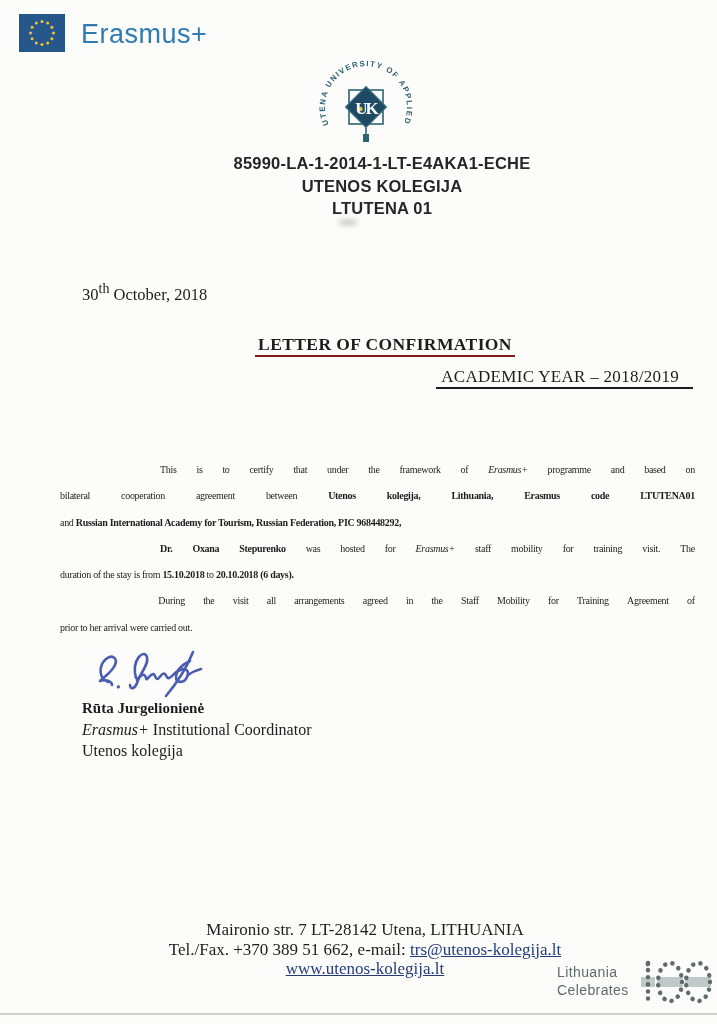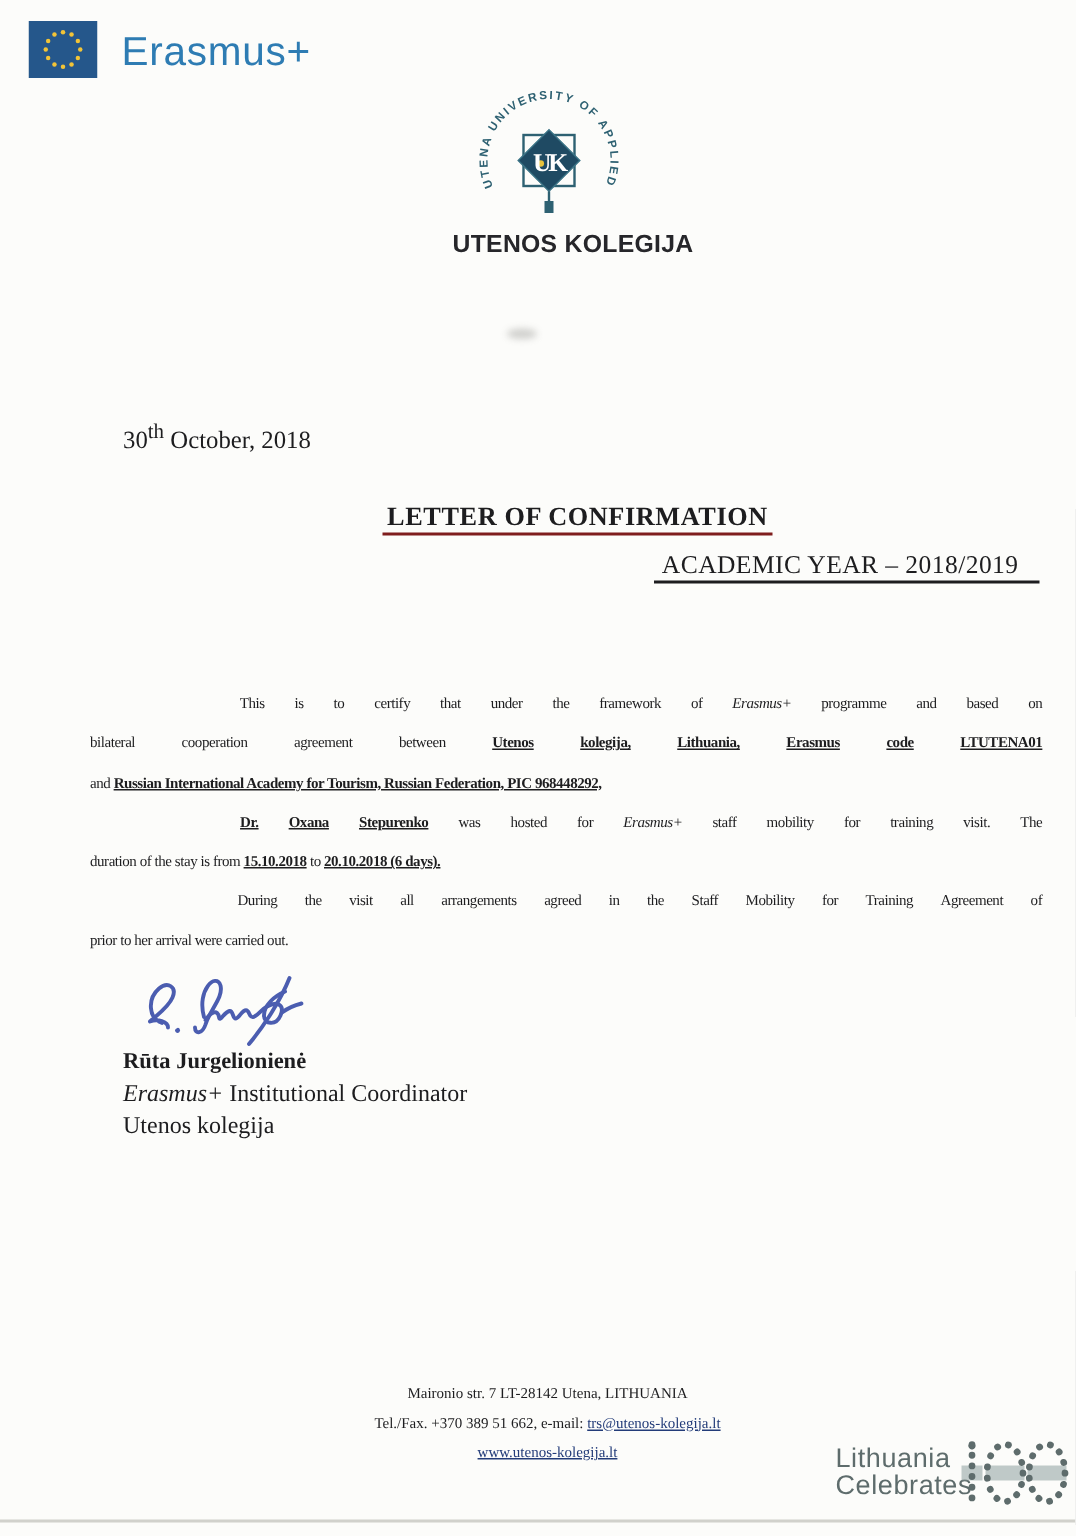--- a/index.html
+++ b/index.html
@@ -42,36 +42,36 @@
     border-bottom:2px solid #1d1d1f;padding:0 14px 1px 5px;
   }
   
   .body-text{
     position:absolute;left:60px;top:437px;width:635px;
     font-size:10px;letter-spacing:-0.3px;margin-top:20px;
   }
   .bline{line-height:26.3px;height:26.3px;white-space:nowrap;}
   .bline.flexjust{display:flex;justify-content:space-between;white-space:nowrap;}
   .indent{display:inline-block;width:80px;flex:0 0 80px;}
-  .b{font-weight:bold;text-decoration:underline;}
+  .b{font-weight:bold;}
   .i{font-style:italic;}
   
   .sig-svg{position:absolute;left:84px;top:646px;}
   .sig-block{position:absolute;left:82px;top:698px;font-size:16px;line-height:21px;}
   .sig-name{font-weight:bold;font-size:15px;}
   
   .footer{
     position:absolute;left:40px;top:920px;width:650px;text-align:center;
-    font-size:10px;line-height:19.5px;color:#1d1d1f;
+    font-size:17px;line-height:19.5px;color:#1d1d1f;
   }
   .doc-link{color:var(--link,#233c79);text-decoration:underline;cursor:pointer;}
   
   .cent-text{
     position:absolute;left:557px;top:963px;
-    font-family:"Liberation Sans",sans-serif;font-size:18px;line-height:18px;
+    font-family:"Liberation Sans",sans-serif;font-size:14px;line-height:18px;
     color:var(--cent,#5e6c6c);letter-spacing:.4px;
   }
   .cent-num{position:absolute;left:638px;top:950px;}
   
   .scan-edge{position:absolute;left:0;top:1013px;width:717px;height:2px;background:#c9c9c3;opacity:.85;}
 </style>
 </head>
 <body>
 
 <div class="page" style="--paper: #fcfcfa; --erasmus: #2e7cb3; --link: #233c79; --cent: #5e6c6c;">
@@ -104,21 +104,23 @@
     </text>
     <rect x="33" y="33" width="34" height="34" fill="none" stroke="#2e6172" stroke-width="1.6"></rect>
     <rect x="35.5" y="35.5" width="29" height="29" transform="rotate(45 50 50)" fill="#1f4a63" stroke="#3a7285" stroke-width="1"></rect>
     <circle cx="44.5" cy="52" r="2.2" fill="#e8c33c"></circle>
     <text x="50" y="57" text-anchor="middle" font-family="Liberation Serif, serif" font-weight="bold" font-size="17" fill="#ffffff" letter-spacing="-2">UK</text>
     <line x1="50" y1="70.5" x2="50" y2="77" stroke="#2e6172" stroke-width="1.6"></line>
     <rect x="47" y="77" width="6" height="8" fill="#2e6172"></rect>
   </svg>
 
   <div class="header-block">
+    <div>85990-LA-1-2014-1-LT-E4AKA1-ECHE</div>
     <div>UTENOS KOLEGIJA</div>
+    <div>LTUTENA 01</div>
   </div>
   <div class="smudge"></div>
 
   <div class="date-line"><span>30</span><sup>th</sup><span> October, 2018</span></div>
 
   <div class="title-main"><span>LETTER OF CONFIRMATION</span></div>
   <div class="title-year"><span>ACADEMIC YEAR – 2018/2019</span></div>
 
   <div class="body-text">
       <div class="bline flexjust">

